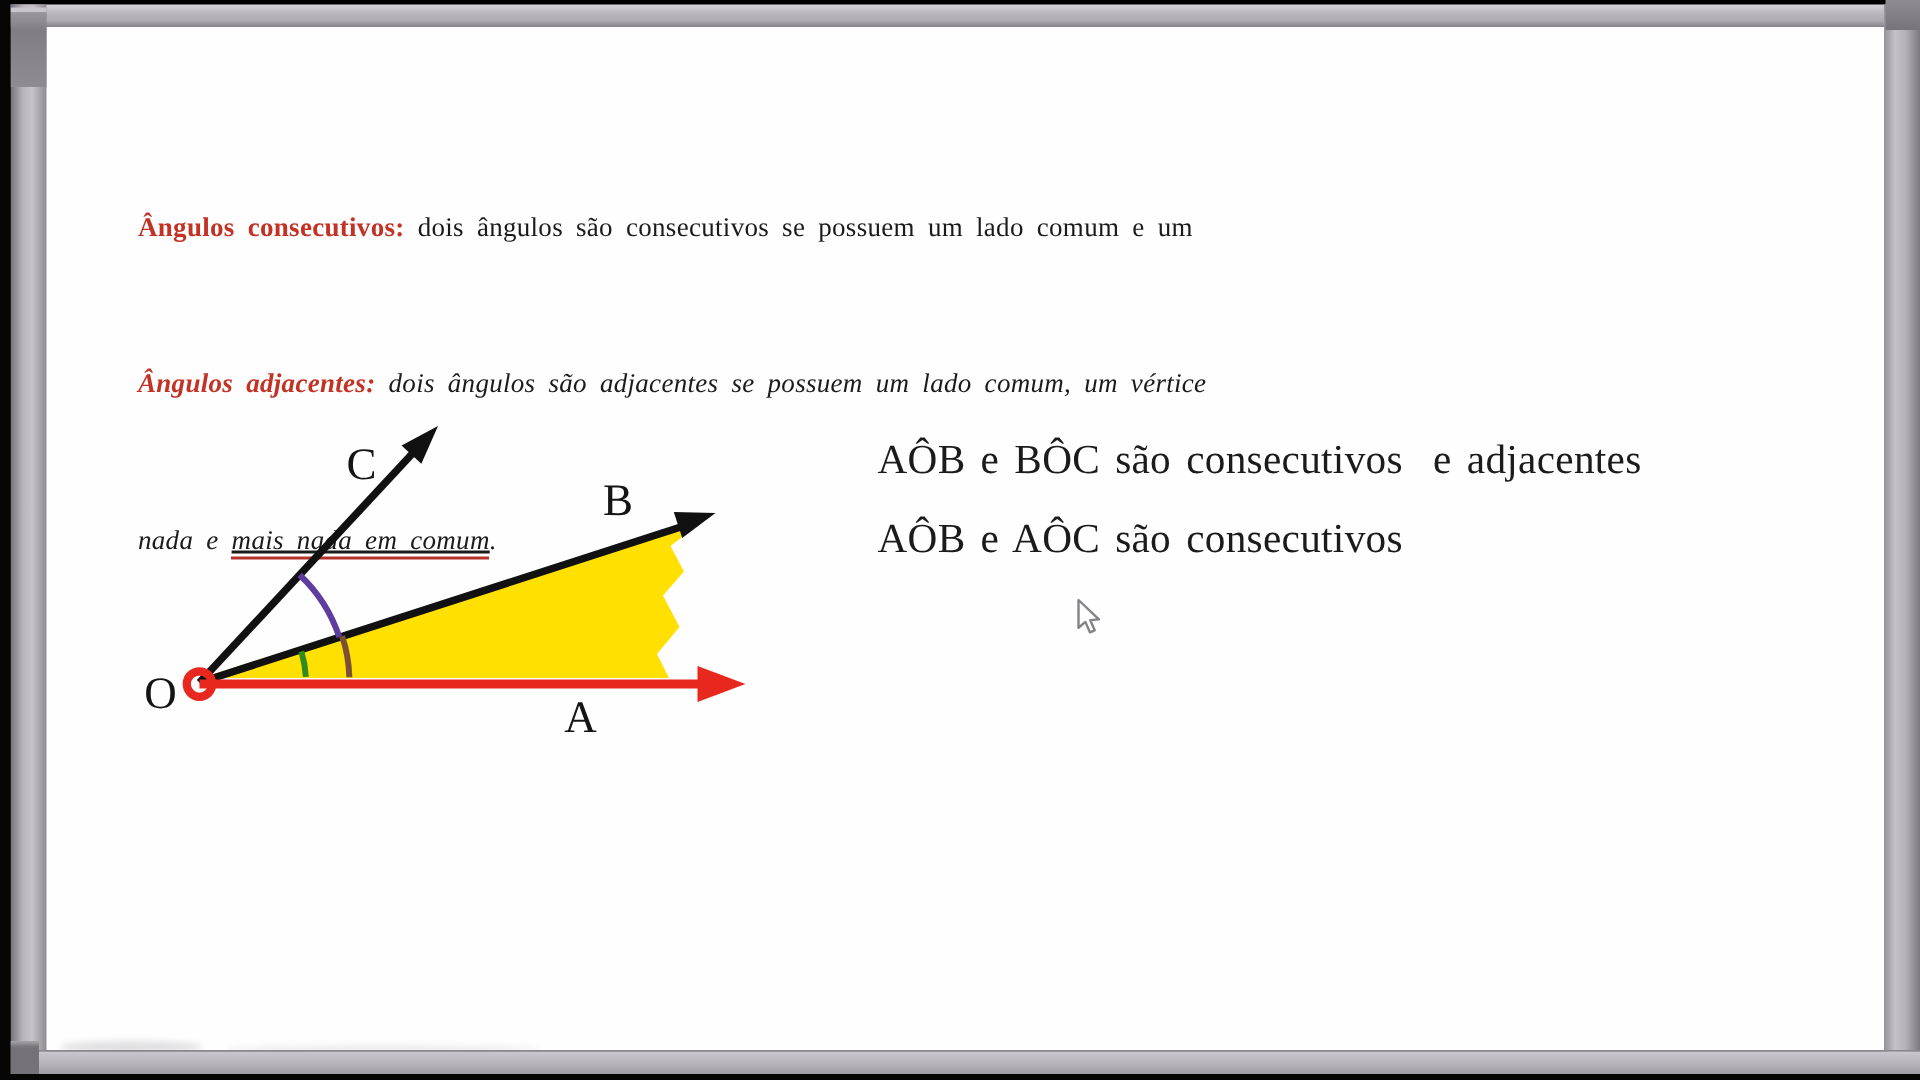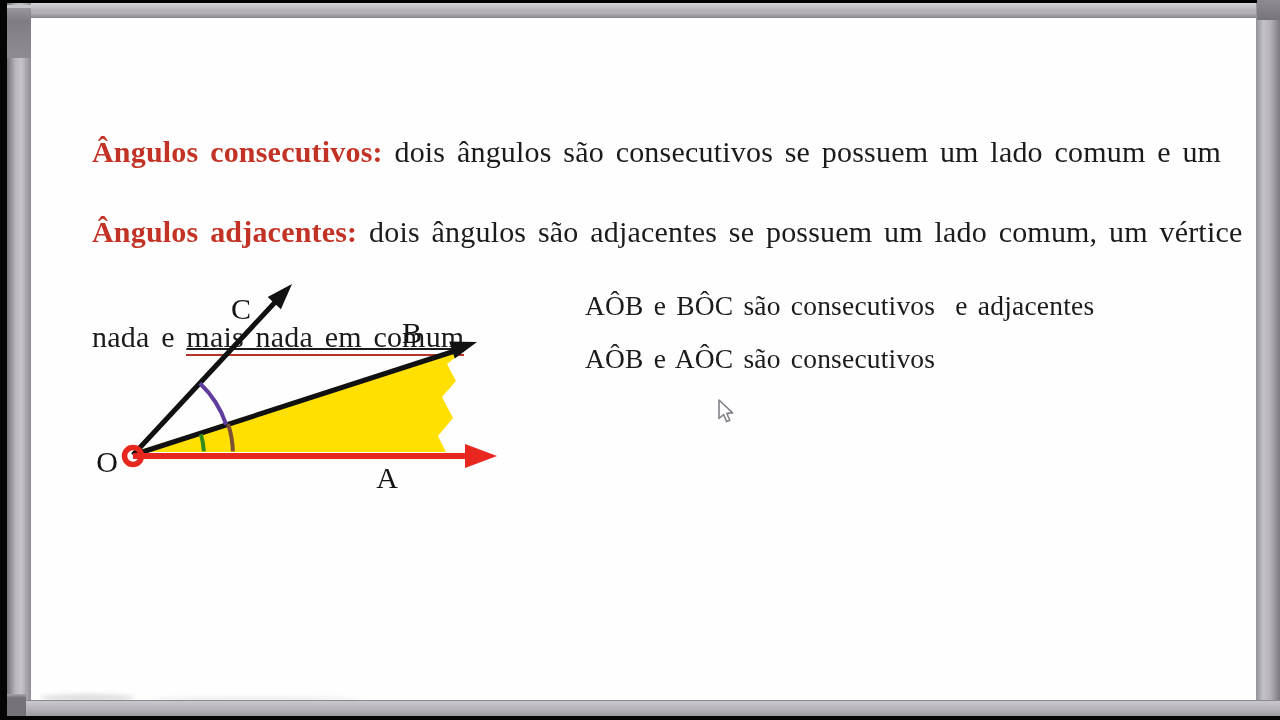--- a/index.html
+++ b/index.html
@@ -24,24 +24,24 @@
     background:linear-gradient(180deg,#9a989e 0%,#807e84 25%,#8e8c92 100%);border-top:3px solid #c8c6cc;}
   #corner-tr{left:1257px;top:0;width:23px;height:20px;
     background:linear-gradient(180deg,#8e8c92 0%,#76747a 100%);}
   #corner-bl{left:0;top:694px;width:26px;height:26px;background:#747278;border-radius:0 0 0 6px;
     box-shadow:inset 2px 2px 3px #a8a6ac;}
   .smudge{position:absolute;background:#9a989e;border-radius:50%;filter:blur(2px);}
   #smudge-1{left:40px;top:694px;width:95px;height:8px;opacity:.30;}
   #smudge-2{left:150px;top:697px;width:210px;height:5px;opacity:.18;}
 
   
-  .def{position:absolute;left:92px;font-size:30px;line-height:35px;color:#1b1b1b;
+  .def{position:absolute;left:92px;font-size:18px;line-height:35px;color:#1b1b1b;
        letter-spacing:.2px;word-spacing:4px;white-space:pre;}
   #def-1{top:64px;}
-  #def-2{top:144px;}
+  #def-2{top:168px;font-style:italic;}
   .term{font-weight:bold;color:#c23325;}
   .uline{text-decoration:underline;text-decoration-thickness:1.5px;
          border-bottom:2.5px solid #b5342a;padding-bottom:1px;}
 
   
   .stmt{position:absolute;left:585px;font-size:27.5px;color:#1b1b1b;white-space:pre;
         letter-spacing:.2px;word-spacing:3px;}
   #stmt-1{top:290px;}
   #stmt-2{top:343px;}
 

